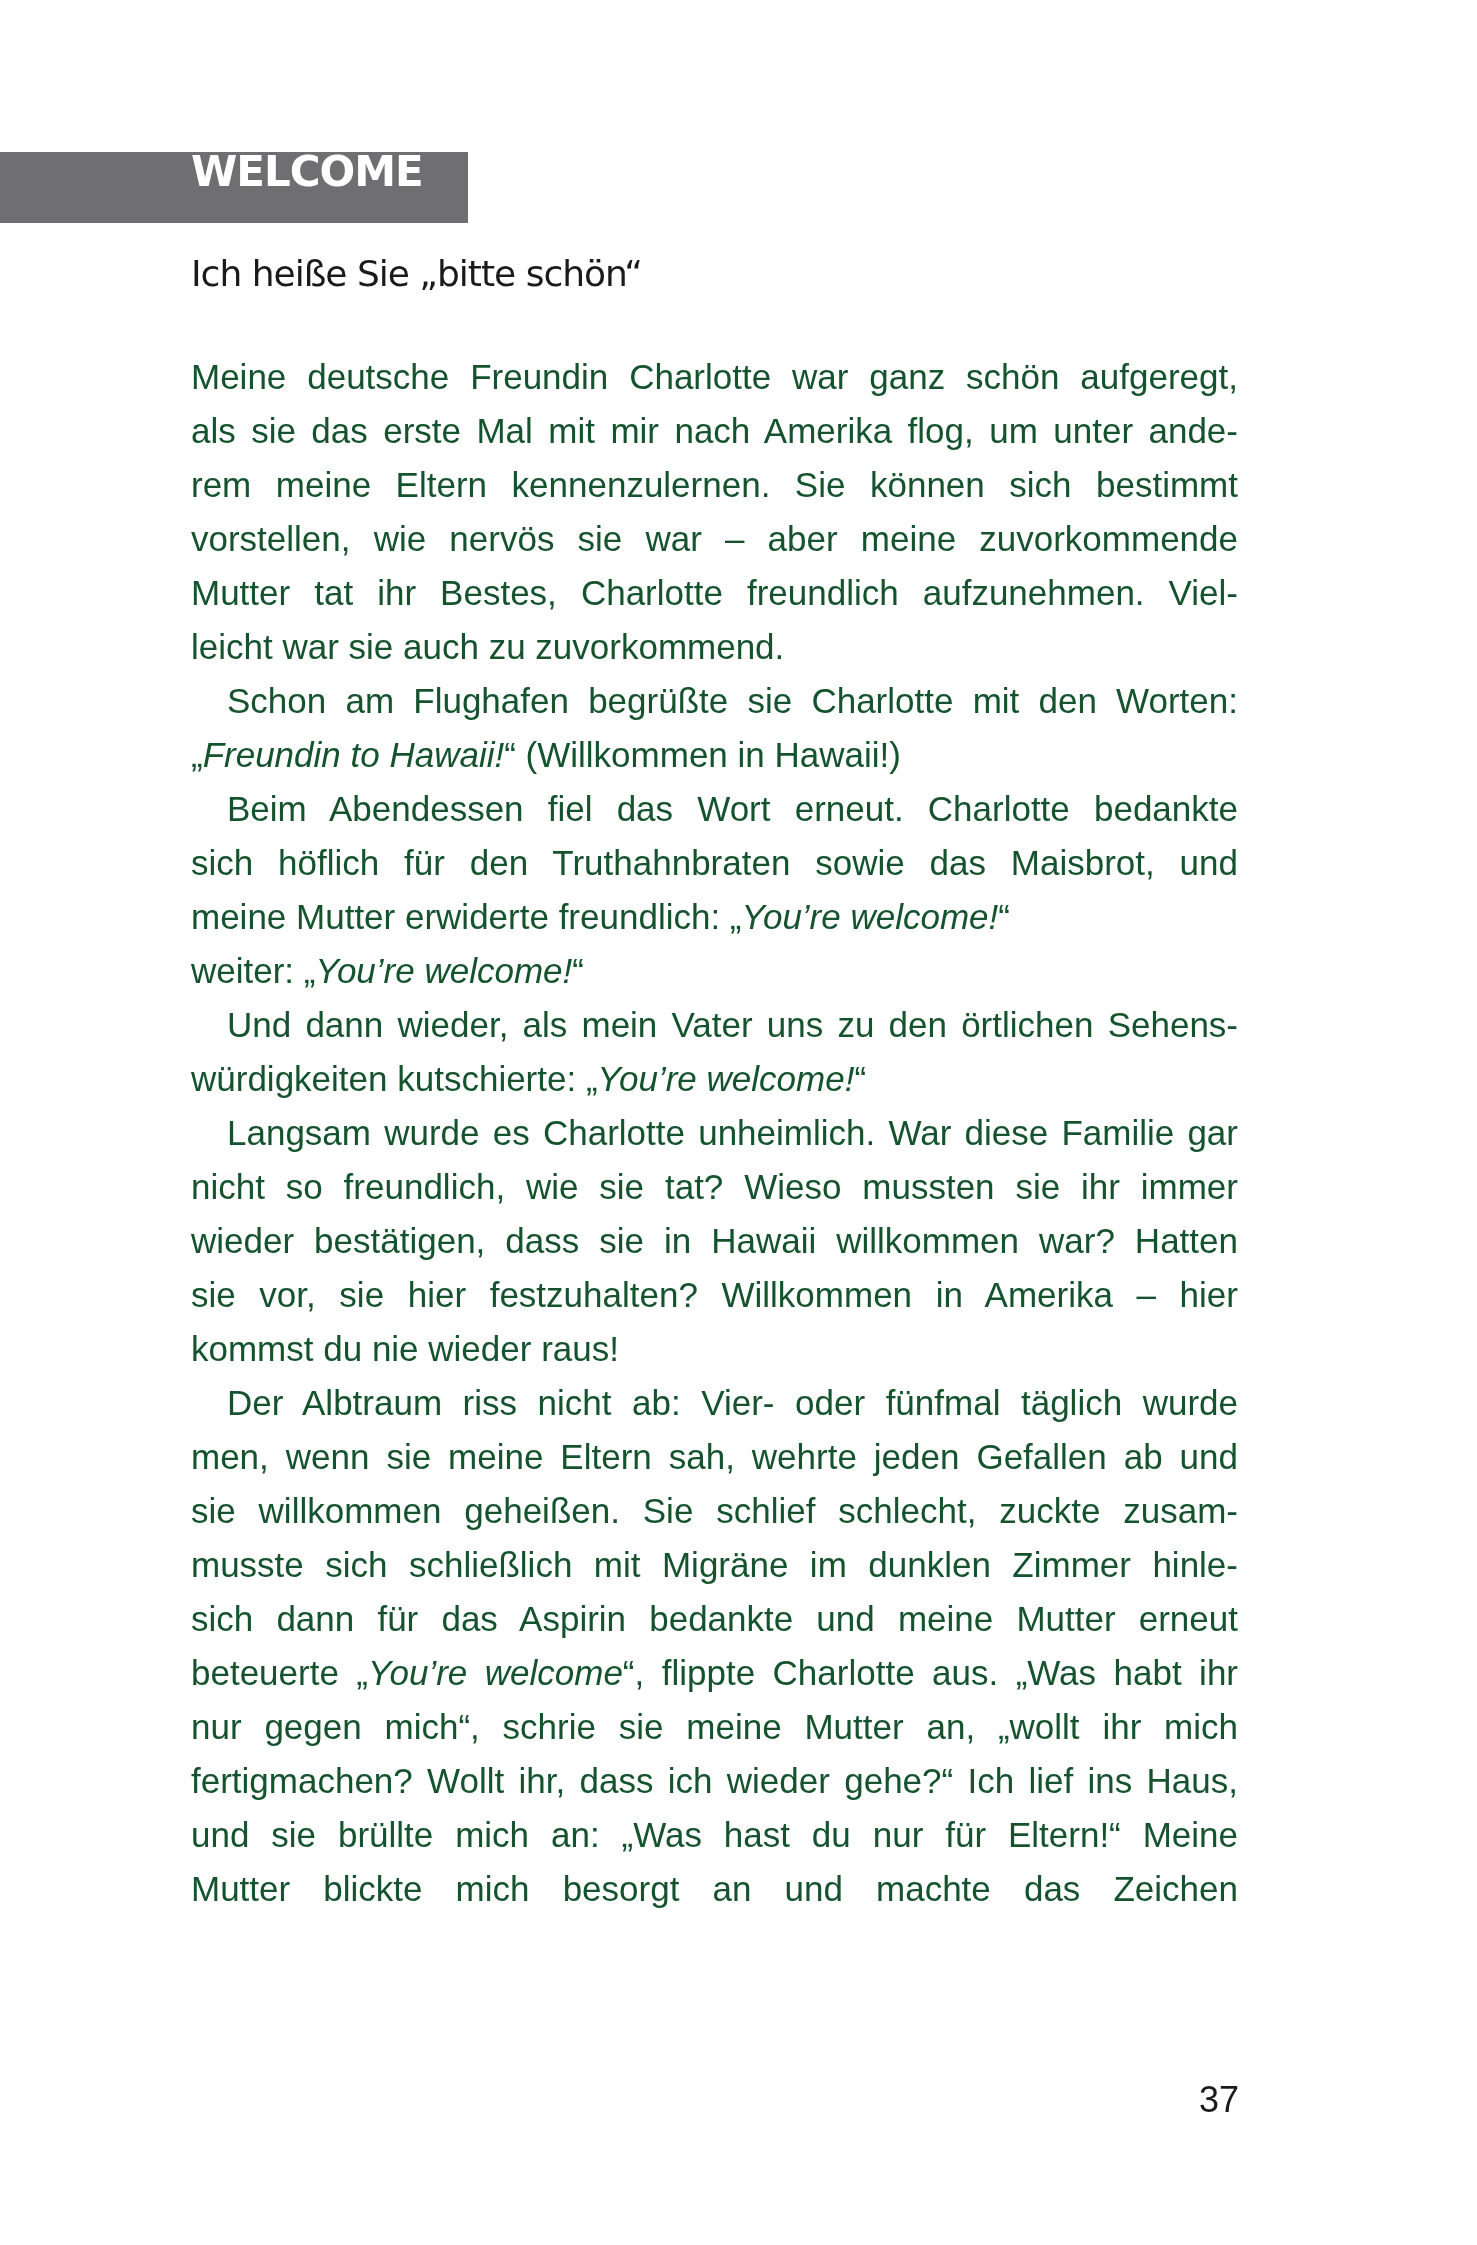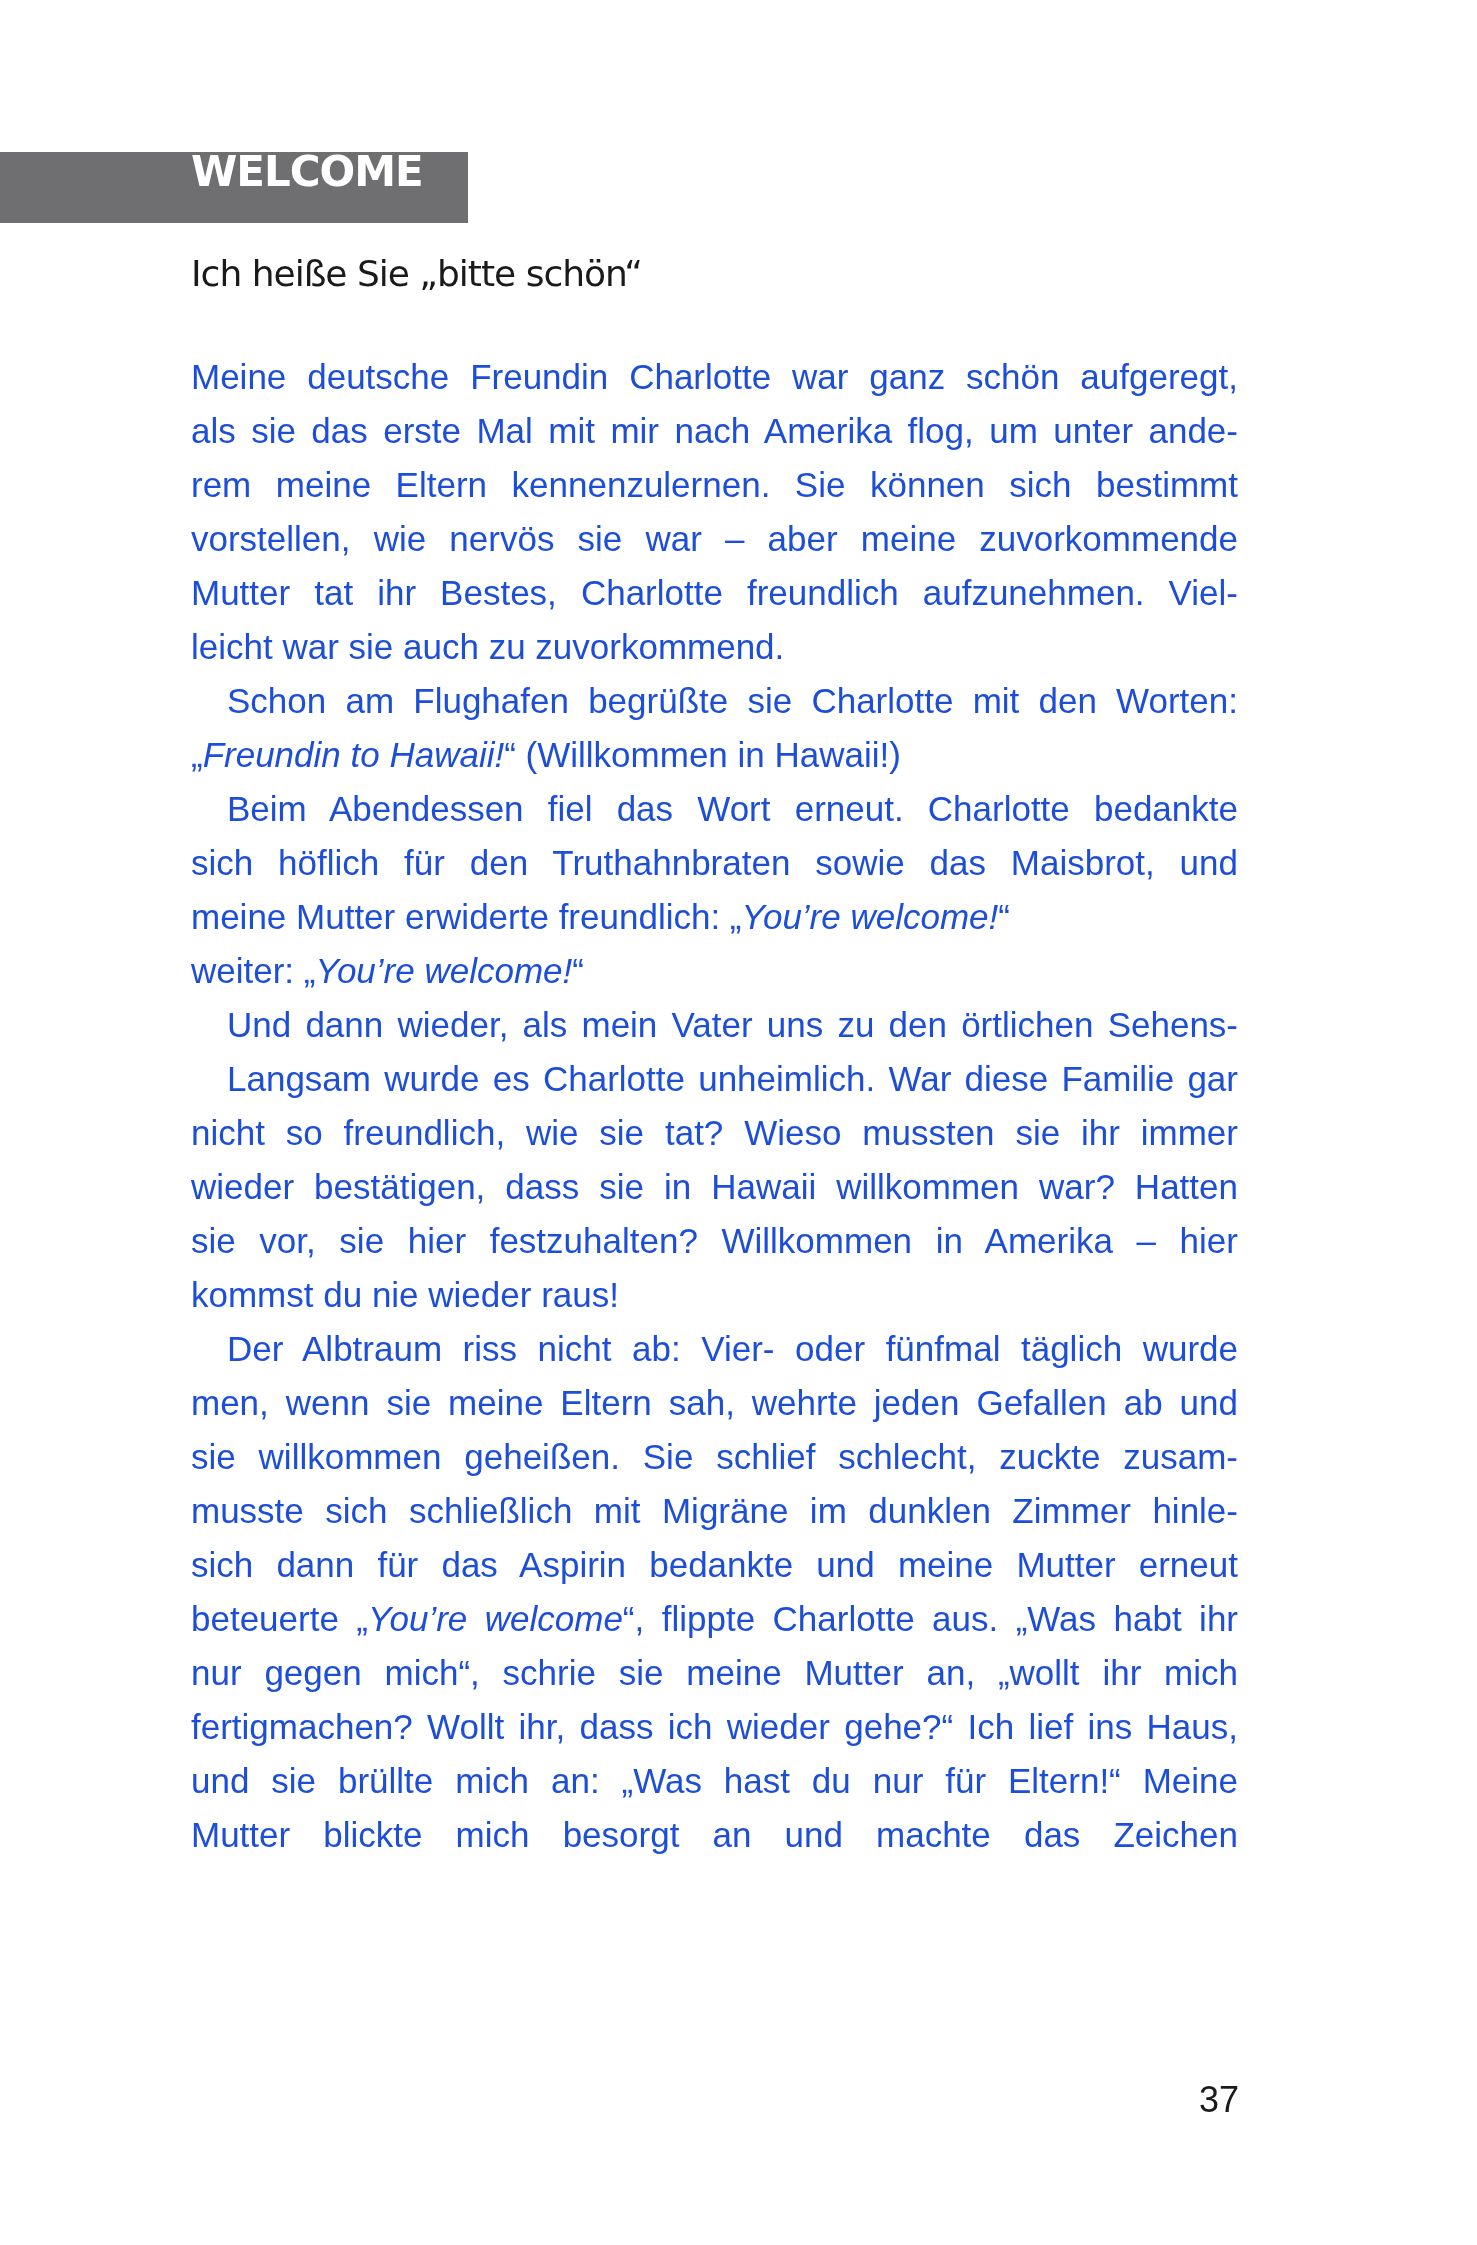--- a/index.html
+++ b/index.html
@@ -49,21 +49,21 @@
       white-space: nowrap;
     }
     .body-text {
       position: absolute;
       left: 191px;
       top: 350px;
       width: 1047px;
       font-family: "Liberation Sans", sans-serif;
       font-size: 35px;
       line-height: 54px;
-      color: #1d4ed8;
+      color: #14532d;
       font-weight: normal;
     }
     .line {
       display: block;
       height: 54px;
       white-space: nowrap;
       text-align: justify;
       text-align-last: justify;
     }
     .line.last {
@@ -102,20 +102,21 @@
   <span class="line"><span>vorstellen, wie nervös sie war – aber meine zuvorkommende</span></span>
   <span class="line"><span>Mutter tat ihr Bestes, Charlotte freundlich aufzunehmen. Viel-</span></span>
   <span class="line last"><span>leicht war sie auch zu zuvorkommend.</span></span>
   <span class="line indent"><span>Schon am Flughafen begrüßte sie Charlotte mit den Worten:</span></span>
   <span class="line last"><span>„</span><em>Freundin to Hawaii!</em><span>“ (Willkommen in Hawaii!)</span></span>
   <span class="line indent"><span>Beim Abendessen fiel das Wort erneut. Charlotte bedankte</span></span>
   <span class="line"><span>sich höflich für den Truthahnbraten sowie das Maisbrot, und</span></span>
   <span class="line last"><span>meine Mutter erwiderte freundlich: „</span><em>You’re welcome!</em><span>“</span></span>
   <span class="line last"><span>weiter: „</span><em>You’re welcome!</em><span>“</span></span>
   <span class="line indent"><span>Und dann wieder, als mein Vater uns zu den örtlichen Sehens-</span></span>
+  <span class="line last"><span>würdigkeiten kutschierte: „</span><em>You’re welcome!</em><span>“</span></span>
   <span class="line indent"><span>Langsam wurde es Charlotte unheimlich. War diese Familie gar</span></span>
   <span class="line"><span>nicht so freundlich, wie sie tat? Wieso mussten sie ihr immer</span></span>
   <span class="line"><span>wieder bestätigen, dass sie in Hawaii willkommen war? Hatten</span></span>
   <span class="line"><span>sie vor, sie hier festzuhalten? Willkommen in Amerika – hier</span></span>
   <span class="line last"><span>kommst du nie wieder raus!</span></span>
   <span class="line indent"><span>Der Albtraum riss nicht ab: Vier- oder fünfmal täglich wurde</span></span>
   <span class="line"><span>men, wenn sie meine Eltern sah, wehrte jeden Gefallen ab und</span></span>
   <span class="line"><span>sie willkommen geheißen. Sie schlief schlecht, zuckte zusam-</span></span>
   <span class="line"><span>musste sich schließlich mit Migräne im dunklen Zimmer hinle-</span></span>
   <span class="line"><span>sich dann für das Aspirin bedankte und meine Mutter erneut</span></span>

